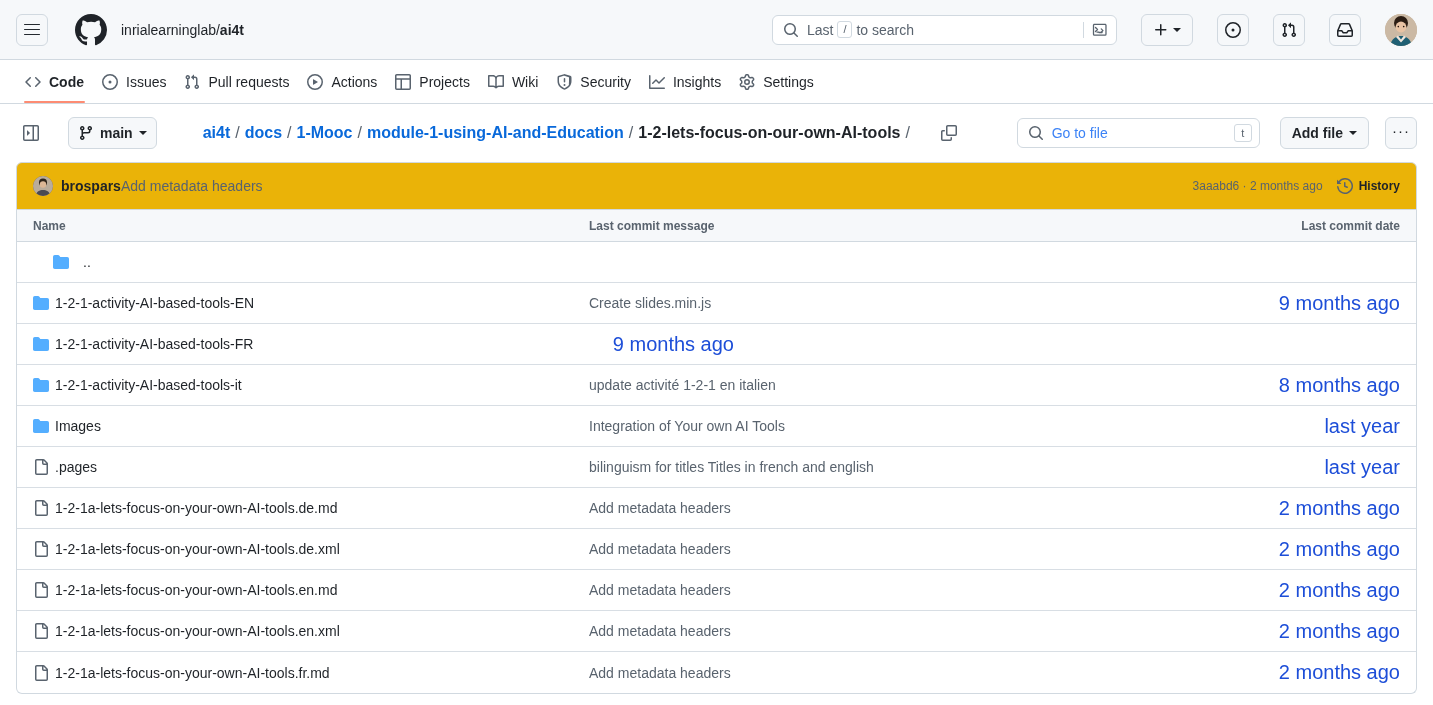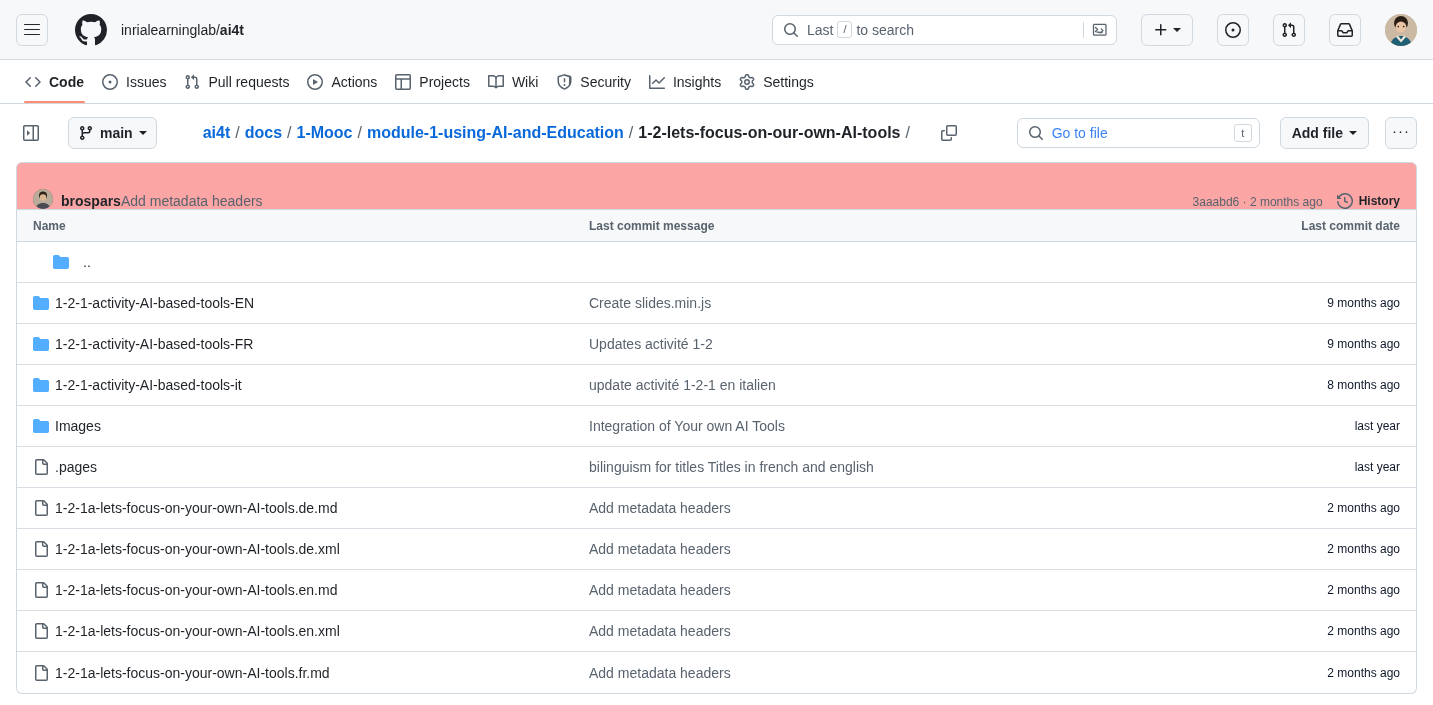--- a/index.html
+++ b/index.html
@@ -214,22 +214,22 @@
     cursor:pointer;flex:none;
     font-size: 15px; color:#1f2328; letter-spacing:1px;
     padding-bottom: 6px;
   }
 
   
   .commit-bar {
     height: 48px;
     border: 1px solid #d1d9e0;
     border-radius: 6px 6px 0 0;
-    background: #fca5a5;
-    display:flex; align-items:flex-end;
+    background: #eab308;
+    display:flex; align-items:center;
     padding: 0 16px;
   }
   .commit-avatar {
     width: 20px;height:20px;border-radius:50%;
     background:#6f5b45; flex:none; margin-right: 8px;
     overflow:hidden;
   }
   .commit-author { font-size: 14px; font-weight: 600; color:#1f2328; cursor:pointer;}
   .commit-msg { font-size: 14px; color:#59636e; cursor:pointer; }
   .commit-spacer{flex:1 1 auto;}
@@ -281,21 +281,21 @@
   .f-row.parent .f-name { padding-left: 20px; }
   .f-row.parent .f-name .ficon { margin-right: 14px; }
   .f-msg {
     flex:1 1 auto;
     color:#59636e;
     white-space:nowrap; overflow:hidden; text-overflow:ellipsis;
     cursor:pointer;
   }
   .f-date {
     flex: 0 0 145px; text-align: right;
-    color:#0f172a; font-size:12px; white-space:nowrap;
+    color:#1d4ed8; font-size:20px; white-space:nowrap;
   }
 </style>
 </head>
 <body>
 
 <div class="gh-header">
   <div class="hamburger">
     <span></span>
   </div>
 
@@ -545,21 +545,20 @@
         </div>
         <div class="f-row">
           <div class="f-name">
             <span class="ficon">
   <svg width="16" height="16" viewBox="0 0 16 16" fill="#54aeff">
     <path d="M1.75 1A1.75 1.75 0 0 0 0 2.75v10.5C0 14.216.784 15 1.75 15h12.5A1.75 1.75 0 0 0 16 13.25v-8.5A1.75 1.75 0 0 0 14.25 3H7.5a.25.25 0 0 1-.2-.1l-.9-1.2C6.07 1.26 5.55 1 5 1H1.75Z"></path>
   </svg>
 </span>
             <a class="flabel">1-2-1-activity-AI-based-tools-FR</a>
           </div>
-          <div class="f-msg">Updates activité 1-2</div>
           <div class="f-date">9 months ago</div>
         </div>
         <div class="f-row">
           <div class="f-name">
             <span class="ficon">
   <svg width="16" height="16" viewBox="0 0 16 16" fill="#54aeff">
     <path d="M1.75 1A1.75 1.75 0 0 0 0 2.75v10.5C0 14.216.784 15 1.75 15h12.5A1.75 1.75 0 0 0 16 13.25v-8.5A1.75 1.75 0 0 0 14.25 3H7.5a.25.25 0 0 1-.2-.1l-.9-1.2C6.07 1.26 5.55 1 5 1H1.75Z"></path>
   </svg>
 </span>
             <a class="flabel">1-2-1-activity-AI-based-tools-it</a>

